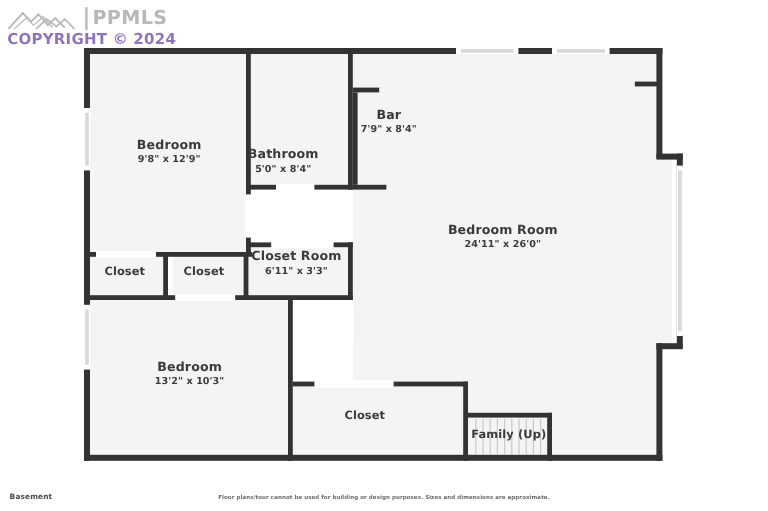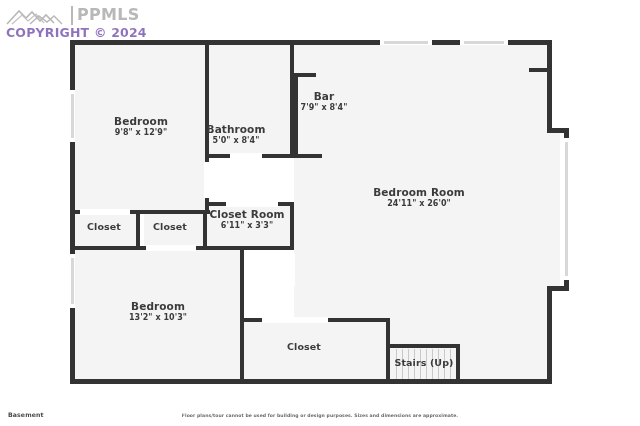--- a/index.html
+++ b/index.html
@@ -290,21 +290,21 @@
     <div class="room-label" style="left:158px; top:300px;">
       <span class="room-name">Bedroom</span>
       <span class="room-dims">13'2" x 10'3"</span>
     </div>
 
     <div class="room-label small" style="left:304px; top:341px;">
       <span class="room-name">Closet</span>
     </div>
 
     <div class="room-label small" style="left:424px; top:357px;">
-      <span class="room-name">Stairs (Up)</span>
+      <span class="room-name">Family (Up)</span>
     </div>
 
   </div>
 
   <div id="footer-level">Basement</div>
   <div id="footer-disclaimer">Floor plans/tour cannot be used for building or design purposes. Sizes and dimensions are approximate.</div>
 
 </div>
 
 </body></html>

